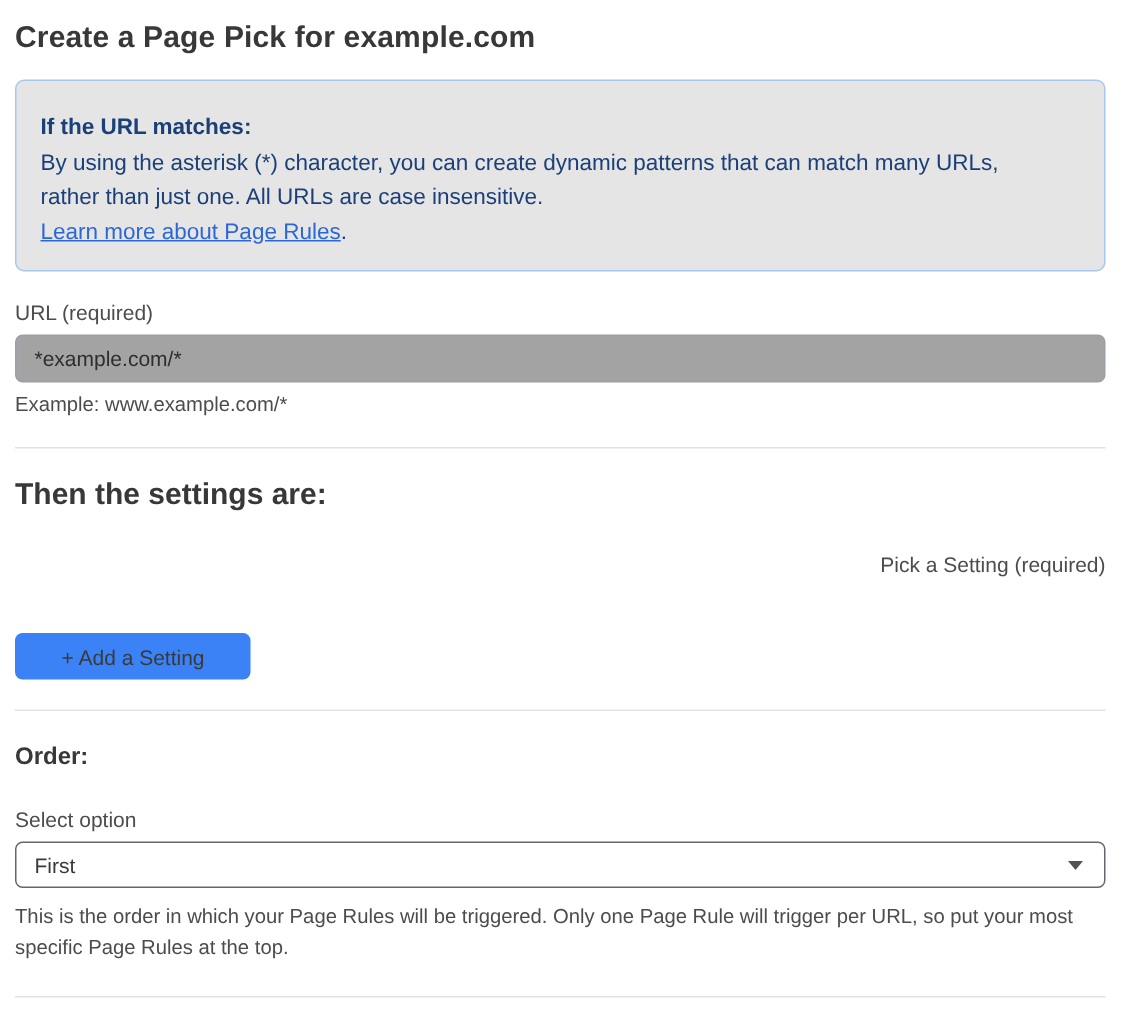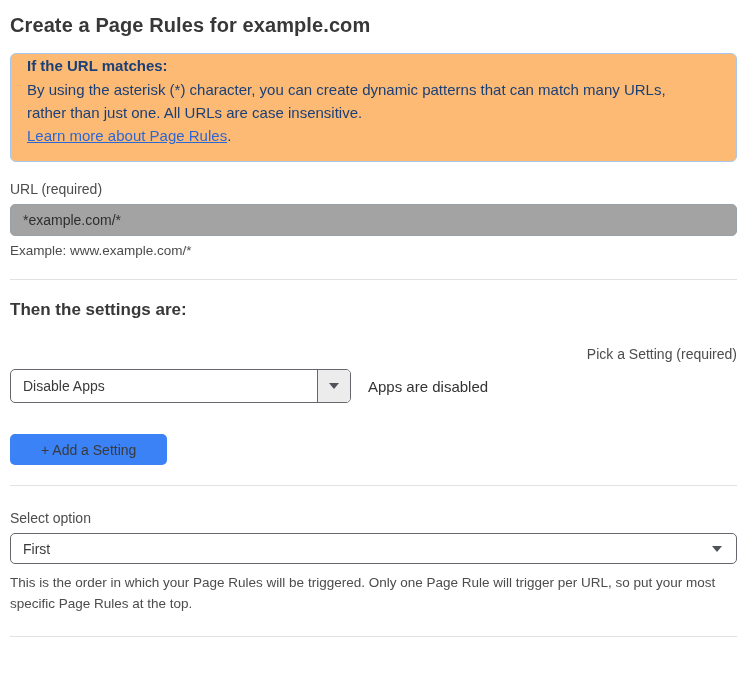--- a/index.html
+++ b/index.html
@@ -16,24 +16,24 @@
   }
   .page-title {
     font-size: 20px;
     font-weight: 700;
     color: #383838;
     margin: 4px 0 16px 0;
     letter-spacing: 0.1px;
   }
   
   .info-box {
-    background: #fdba74;
+    background: #e5e5e5;
     border: 1px solid #a6c8ee;
     border-radius: 6px;
-    padding: 0 16px 14px 16px;
+    padding: 19px 16px 14px 16px;
     color: #1b3f77;
     font-size: 15px;
     line-height: 23px;
     margin-bottom: 19px;
   }
   .info-box .info-heading {
     font-weight: 700;
     margin-bottom: 1px;
   }
   .info-box .info-body { max-width: 680px; }
@@ -67,21 +67,21 @@
     color: #4c4c4c;
     margin-top: 7px;
   }
   .divider {
     border: none;
     border-top: 1px solid #e2e2e2;
     margin: 0;
   }
   .divider-1 { margin: 21px 0 0 0; }
   .section-heading {
-    font-size: 17px;
+    font-size: 20px;
     font-weight: 700;
     color: #383838;
   }
   .settings-heading { margin: 20px 0 0 0; }
   .setting-label { margin: 26px 0 7px 0; text-align: right; }
   .setting-row {
     display: flex;
     align-items: center;
     gap: 17px;
   }
@@ -162,52 +162,44 @@
     margin-top: 8px;
     max-width: 720px;
   }
   .divider-3 { margin: 22px 0 0 0; }
 </style>
 </head>
 <body>
 
 <div class="page">
 
-  <h1 class="page-title">Create a Page Rules for example.com</h1>
+  <h1 class="page-title">Create a Page Pick for example.com</h1>
 
   <div class="info-box">
     <div class="info-heading">If the URL matches:</div>
     <div class="info-body">By using the asterisk (*) character, you can create dynamic patterns that can match many URLs, rather than just one. All URLs are case insensitive.</div>
     <div><a class="info-link">Learn more about Page Rules</a><span class="info-link-suffix">.</span></div>
   </div>
 
   <div class="field-label">URL (required)</div>
   <input class="url-input" type="text" value="*example.com/*" style="">
   <div class="helper-text">Example: www.example.com/*</div>
 
   <hr class="divider divider-1">
 
   <div class="section-heading settings-heading">Then the settings are:</div>
 
   <div class="field-label setting-label">Pick a Setting (required)</div>
 
-  <div class="setting-row">
-    <div class="setting-select">
-      <div class="select-value">Disable Apps</div>
-      <div class="select-arrow-btn">
-        <span class="caret-down"></span>
-      </div>
-    </div>
-    <div class="setting-status">Apps are disabled</div>
-  </div>
 
   <button class="add-setting-btn">+ Add a Setting</button>
 
   <hr class="divider divider-2">
 
+  <div class="section-heading order-heading">Order:</div>
 
   <div class="field-label order-label">Select option</div>
 
   <div class="order-select">
     <div class="select-value">First</div>
     <span class="caret-down"></span>
   </div>
 
   <div class="order-helper">This is the order in which your Page Rules will be triggered. Only one Page Rule will trigger per URL, so put your most specific Page Rules at the top.</div>
 

